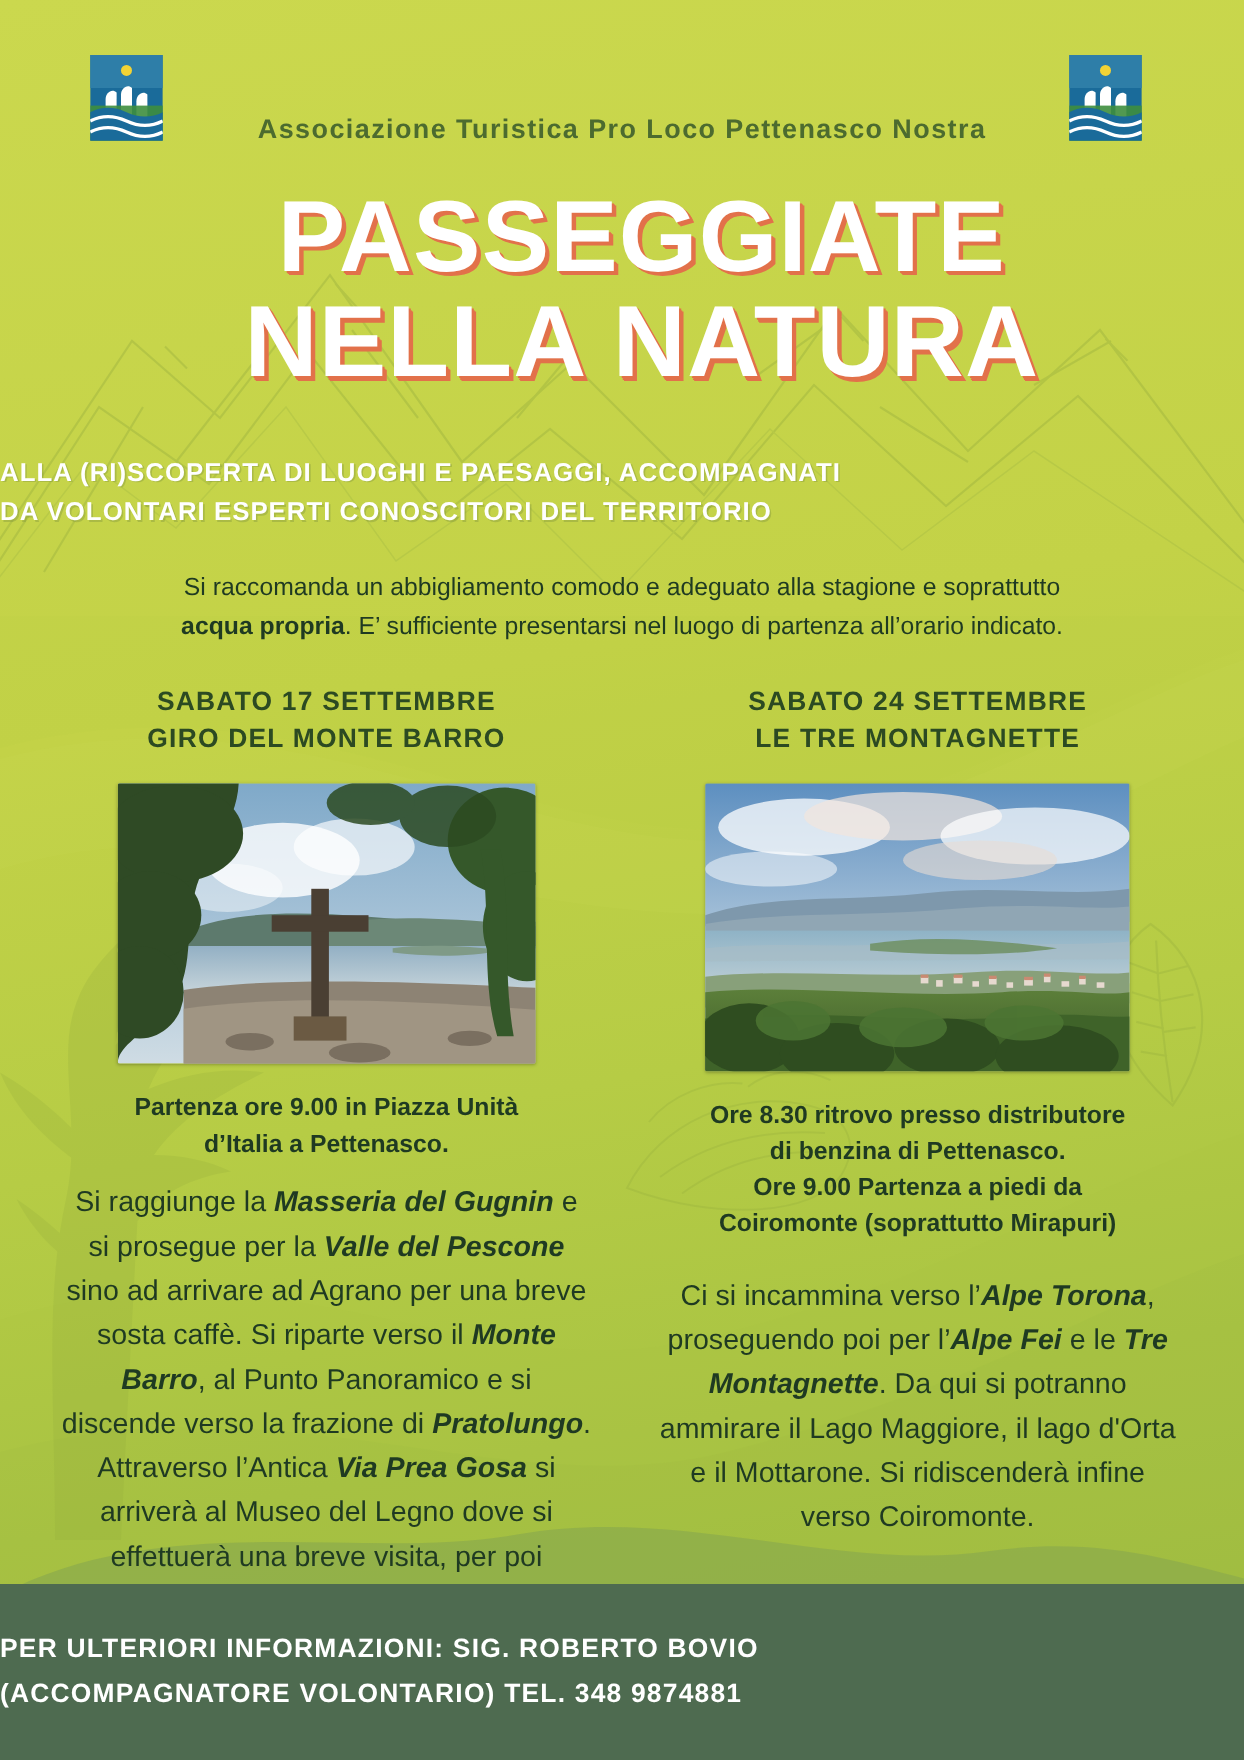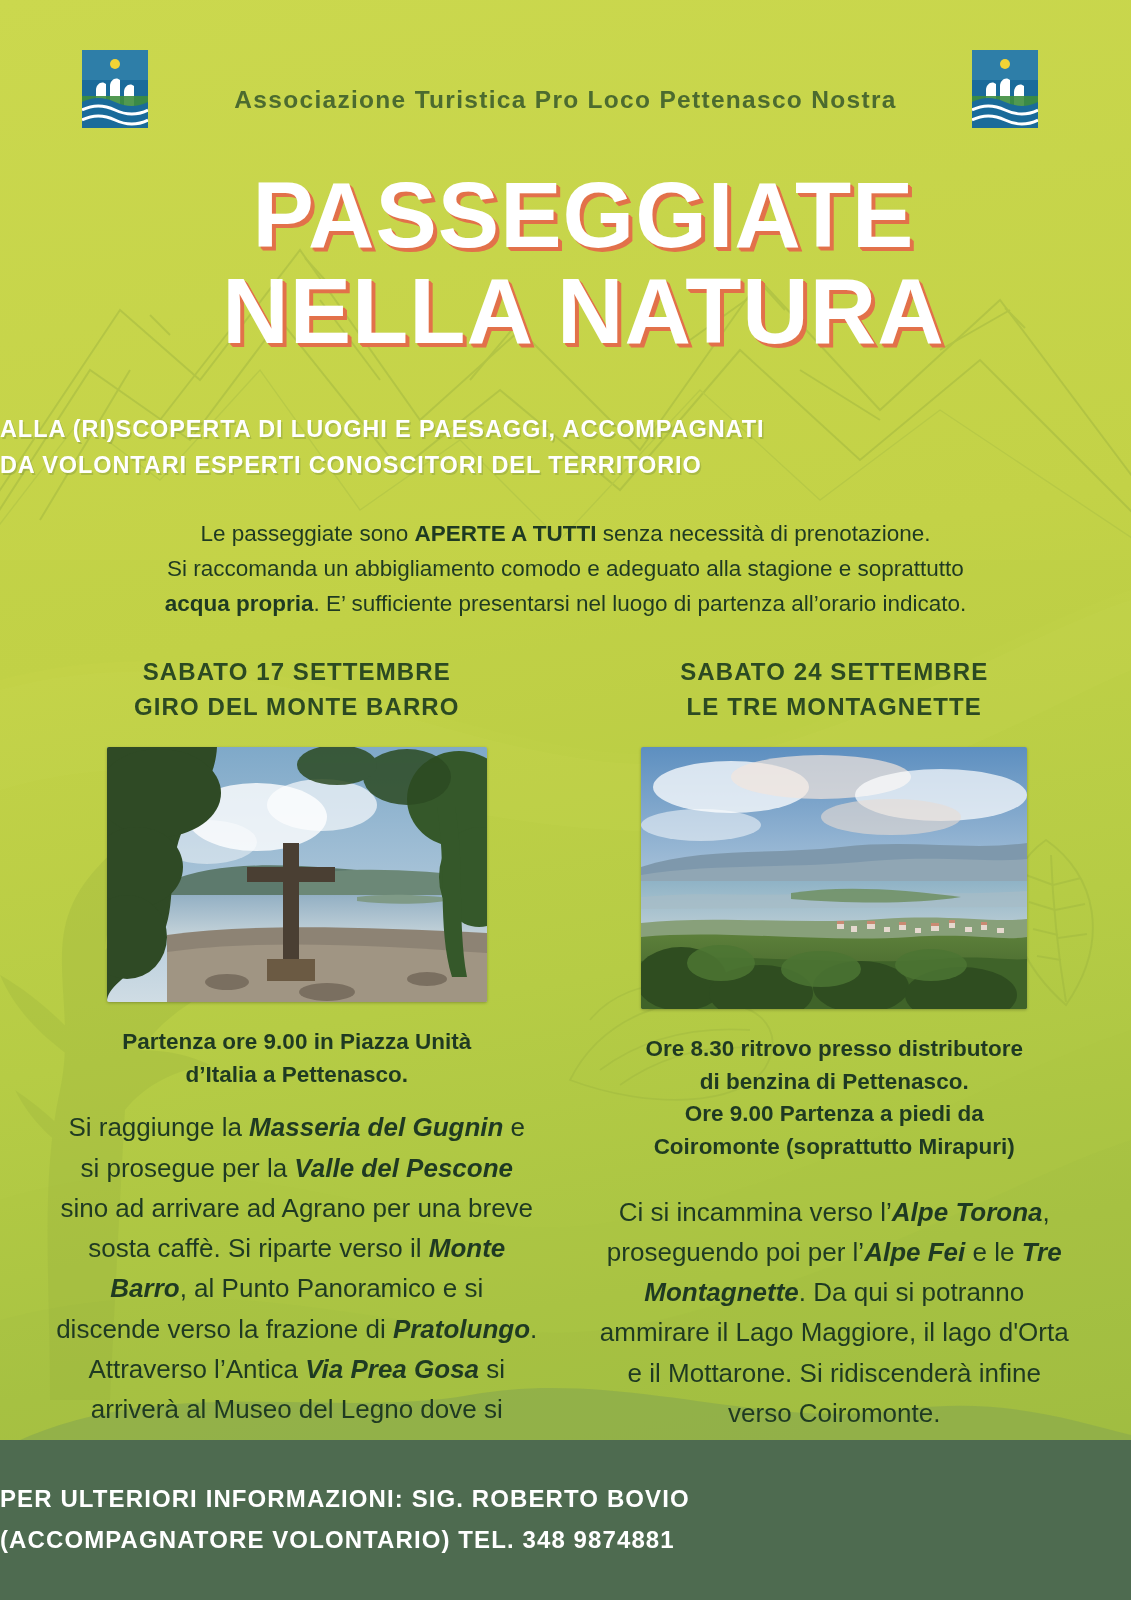--- a/index.html
+++ b/index.html
@@ -50,21 +50,21 @@
   .logo {
     position: absolute;
     top: 50px;
     width: 66px; height: 78px;
   }
   .logo-left { left: 82px; }
   .logo-right { left: 972px; }
 
   .assoc-title {
     position: absolute;
-    top: 86px; left: 0; width: 100%;
+    top: 104px; left: 0; width: 100%;
     text-align: center;
     font-size: 24.5px;
     font-weight: bold;
     letter-spacing: 1.3px;
     color: #4c6b2f;
     font-family: "Liberation Sans", sans-serif;
   }
 
   
   .hero {
@@ -265,23 +265,20 @@
   <div class="hero-line">PASSEGGIATE</div>
   <div class="hero-line second">NELLA NATURA</div>
 </div>
 
 <div class="subtitle">
   <div>ALLA (RI)SCOPERTA DI LUOGHI E PAESAGGI, ACCOMPAGNATI</div>
   <div>DA VOLONTARI ESPERTI CONOSCITORI DEL TERRITORIO</div>
 </div>
 
 <div class="intro">
-  <div>
-    <span>Le passeggiate sono </span><b>APERTE A TUTTI</b><span> senza necessità di prenotazione.</span>
-  </div>
   <div>Si raccomanda un abbigliamento comodo e adeguato alla stagione e soprattutto</div>
   <div>
     <b>acqua propria</b><span>. E’ sufficiente presentarsi nel luogo di partenza all’orario indicato.</span>
   </div>
 </div>
 
 <div class="columns">
 
   <div class="col left">
     <div class="col-date">

